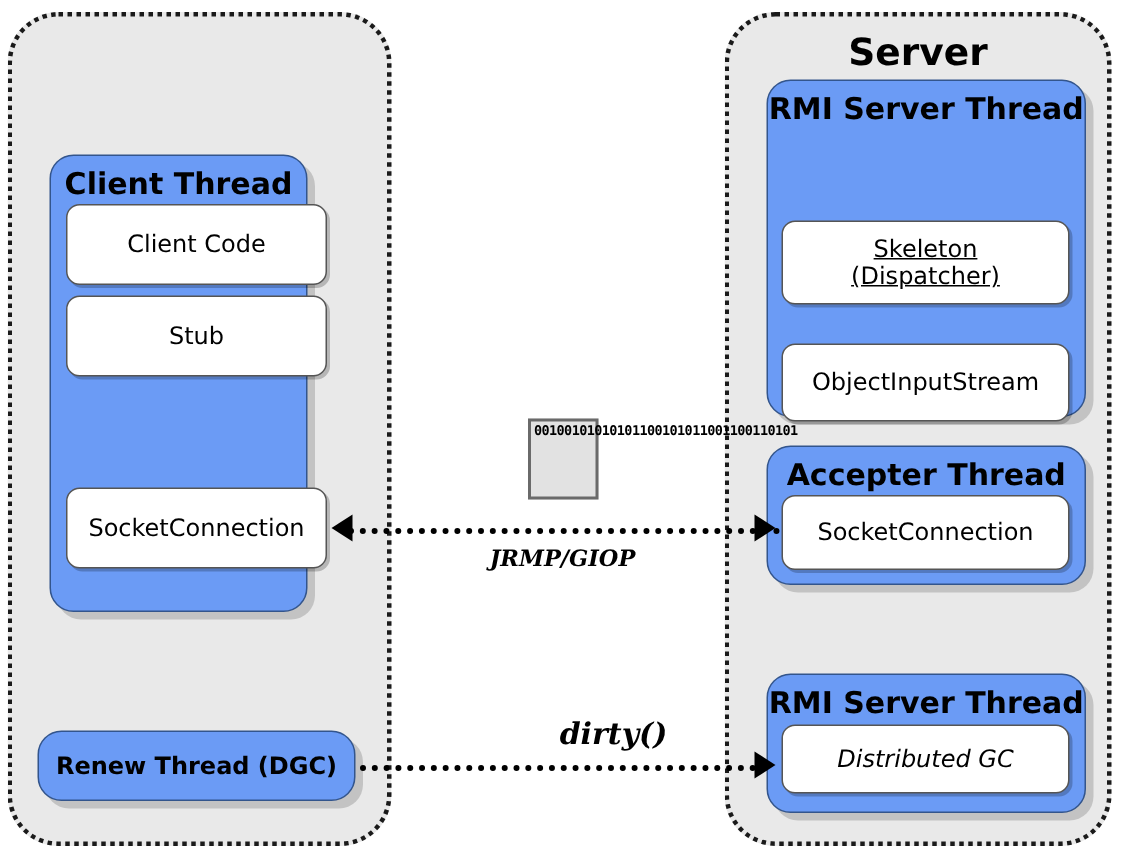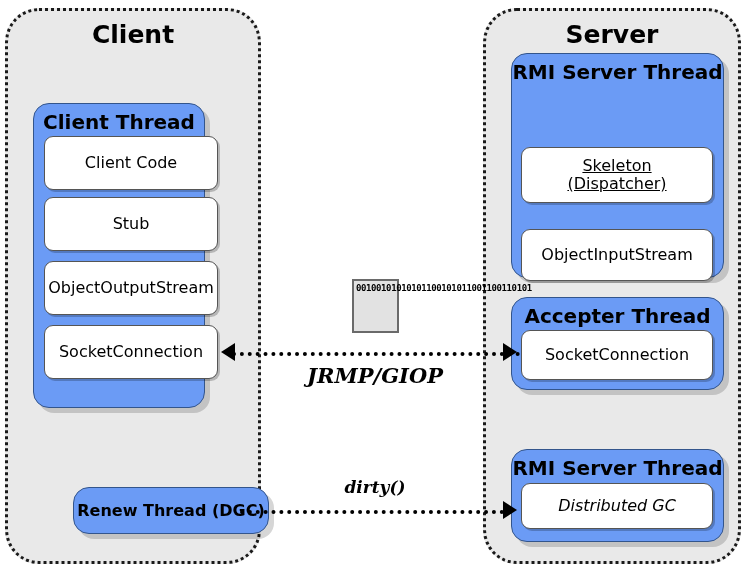--- a/index.html
+++ b/index.html
@@ -141,43 +141,39 @@
     white-space: nowrap;
   }
 </style>
 </head>
 <body>
 
 <div id="canvas">
 
   <div class="zone" style="left:5px; top:8px; width:256px; height:556px;">
   </div>
-  <div class="zone-title" style="left:5px; top:20px; width:256px;">Client</div>
 
   <div class="thread" style="left:33px; top:103px; width:172px; height:305px;">
     <div class="thread-title">Client Thread</div>
   </div>
 
   <div class="slot" style="left:44px; top:197px; width:174px; height:54px;">
     <span class="slot-label">Stub</span>
   </div>
 
   <div class="slot" style="left:44px; top:136px; width:174px; height:54px;">
     <span class="slot-label">Client Code</span>
   </div>
 
-  <div class="slot" style="left:44px; top:261px; width:174px; height:54px;">
-    <span class="slot-label">ObjectOutputStream</span>
-  </div>
 
   <div class="slot" style="left:44px; top:325px; width:174px; height:54px;">
     <span class="slot-label">SocketConnection</span>
   </div>
 
-  <div class="thread label-only" style="left:25px; top:487px; width:196px; height:47px;margin-left:48px;">
+  <div class="thread label-only" style="left:25px; top:487px; width:212px; height:47px;">
     <span class="thread-inline-label">Renew Thread (DGC)</span>
   </div>
 
   <div class="zone" style="left:483px; top:8px; width:258px; height:556px;">
   </div>
   <div class="zone-title" style="left:483px; top:20px; width:258px;">Server</div>
 
   <div class="thread" style="left:511px; top:53px; width:213px; height:225px;">
     <div class="thread-title">RMI Server Thread</div>
   </div>
@@ -204,27 +200,27 @@
     <div class="thread-title">RMI Server Thread</div>
   </div>
 
   <div class="slot" style="left:521px; top:483px; width:192px; height:46px;font-style:italic;">
     <span class="slot-label">Distributed GC</span>
   </div>
 
   <div class="conn-line" style="left:232px; top:352px; width:288px;"></div>
   <div class="arrowhead left" style="left:221px; top:343px;"></div>
   <div class="arrowhead right" style="left:503px; top:343px;"></div>
-  <div class="conn-label" style="left:300px; top:363px; width:150px; font-size:21px;">JRMP/GIOP</div>
+  <div class="conn-label" style="left:300px; top:363px; width:150px; font-size:15px;">JRMP/GIOP</div>
 
   <div class="binary-icon" style="left:352px; top:279px; width:47px; height:54px;">
     <div class="binary-row">0010010</div>
     <div class="binary-row">1010101</div>
     <div class="binary-row">1001010</div>
     <div class="binary-row">1100110</div>
     <div class="binary-row">0110101</div>
   </div>
 
   <div class="conn-line" style="left:240px; top:510px; width:272px;"></div>
   <div class="arrowhead right" style="left:503px; top:501px;"></div>
-  <div class="conn-label" style="left:305px; top:477px; width:140px; font-size:17px;">dirty()</div>
+  <div class="conn-label" style="left:305px; top:477px; width:140px; font-size:20px;text-align:right;">dirty()</div>
 
 </div>
 
 </body></html>

